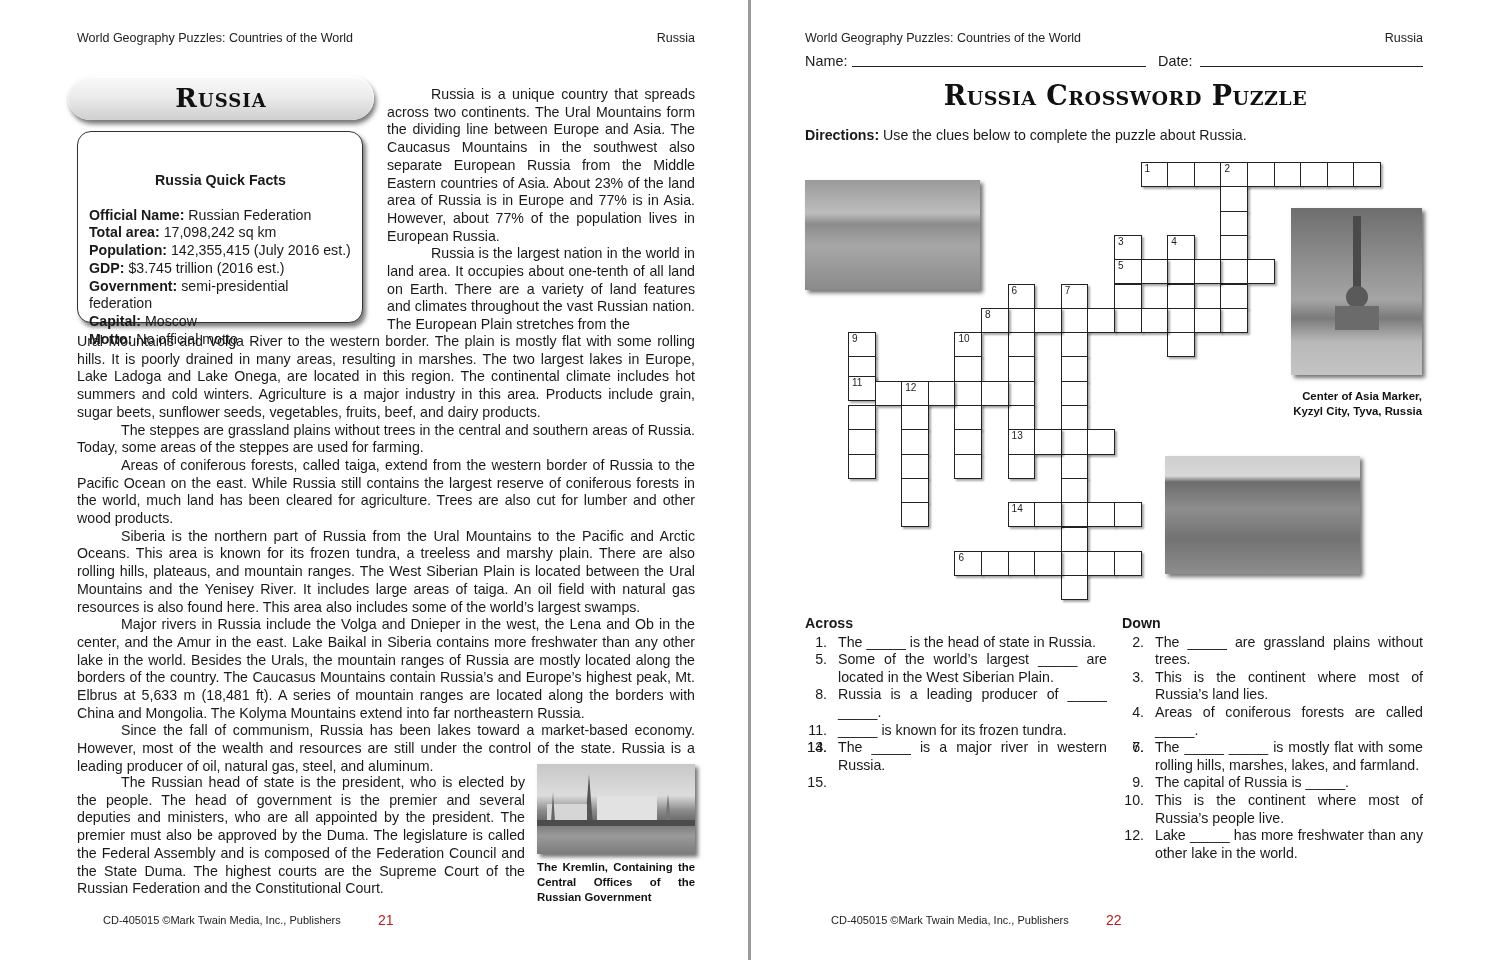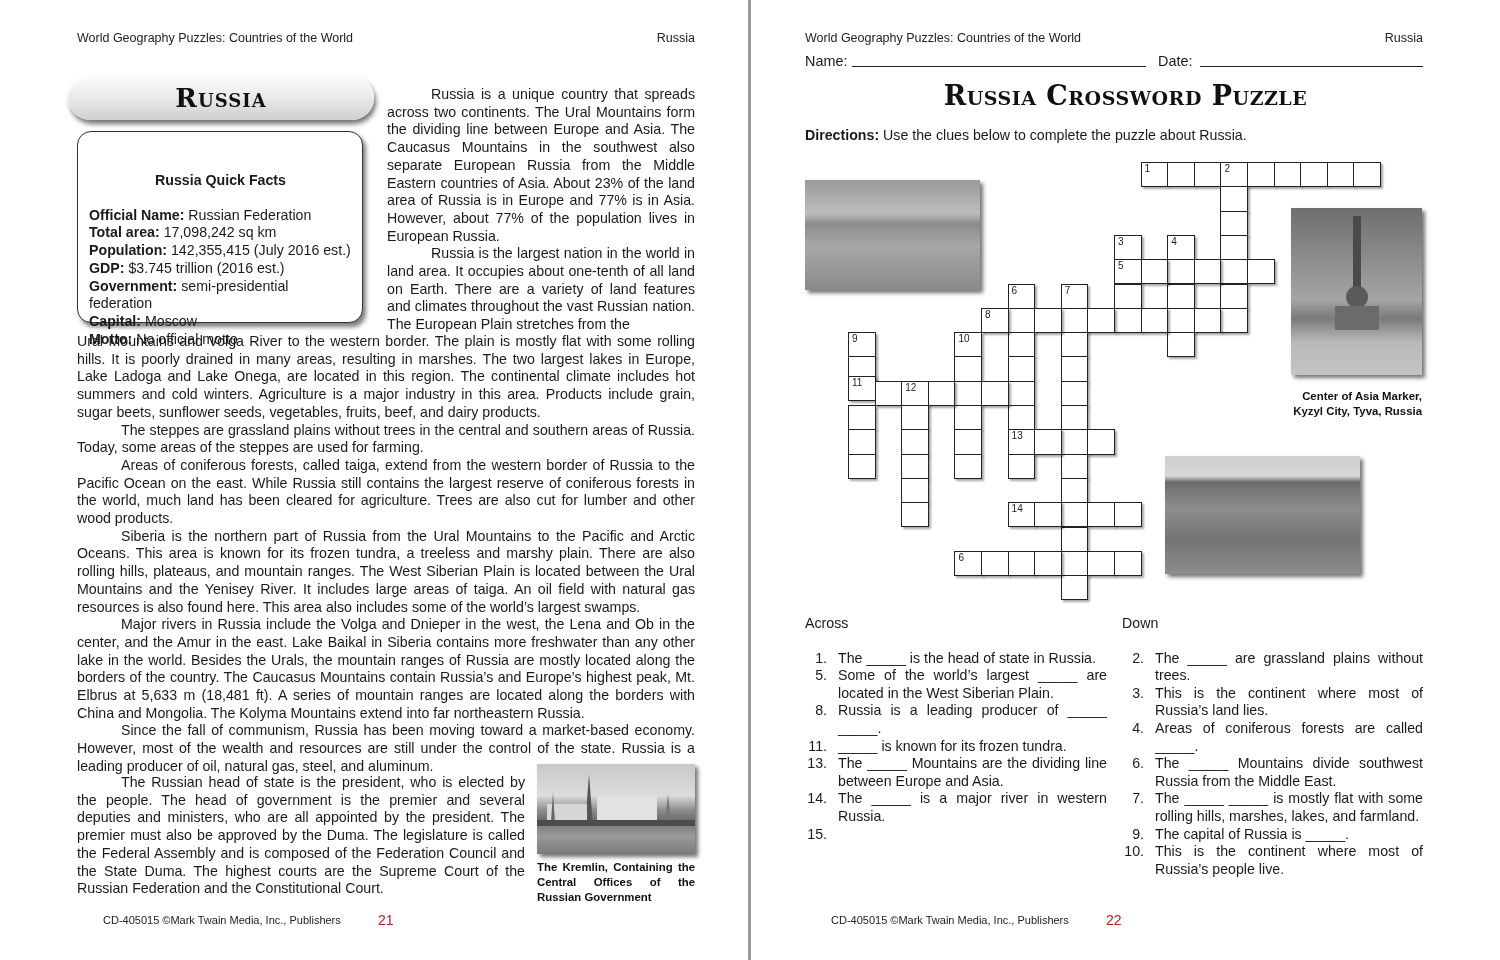--- a/index.html
+++ b/index.html
@@ -69,21 +69,21 @@
     background: linear-gradient(#cfcfcf 0%, #d8d8d8 17%, #6c6c6c 22%, #8e8e8e 45%, #727272 70%, #8d8d8d 100%); }
 
   .grid { position: absolute; left: 0; top: 0; width: 749px; height: 960px; pointer-events: none; }
   .cell { position: absolute; width: 27.6px; height: 25.3px; border: 1.2px solid #222; background: #fff;
     box-shadow: 2px 2px 2px rgba(0,0,0,0.35); pointer-events: auto; }
   .cell .num { position: absolute; left: 3px; top: 1px; font-size: 10px; color: #222; line-height: 10px; }
 
   .clues { position: absolute; top: 615px; font-size: 14.2px; line-height: 17.6px; }
   .clues.across { left: 54px; width: 302px; }
   .clues.down { left: 371px; width: 301px; }
-  .clues h3 { font-size: 14.2px; font-weight: normal; margin-bottom: 17px; }
+  .clues h3 { font-size: 14.2px; font-weight: bold; margin-bottom: 1px; }
   .clue { position: relative; padding-left: 33px; text-align: justify; }
   .clue .cnum { position: absolute; left: 0; width: 22px; text-align: right; }
 </style>
 </head>
 <body>
 
 <div class="page left">
   <div class="running-head" style="left:77px">World Geography Puzzles: Countries of the World</div>
   <div class="running-head" style="right:54px">Russia</div>
 
@@ -107,21 +107,21 @@
   <div class="body-text col-right-top" id="paras-top">
       <p>Russia is a unique country that spreads across two continents. The Ural Mountains form the dividing line between Europe and Asia. The Caucasus Mountains in the southwest also separate European Russia from the Middle Eastern countries of Asia. About 23% of the land area of Russia is in Europe and 77% is in Asia. However, about 77% of the population lives in European Russia.</p>
       <p>Russia is the largest nation in the world in land area. It occupies about one-tenth of all land on Earth. There are a variety of land features and climates throughout the vast Russian nation. The European Plain stretches from the</p>
     </div>
   <div class="body-text col-full" id="paras-full">
       <p style="text-indent: 0px;">Ural Mountains and Volga River to the western border. The plain is mostly flat with some rolling hills. It is poorly drained in many areas, resulting in marshes. The two largest lakes in Europe, Lake Ladoga and Lake Onega, are located in this region. The continental climate includes hot summers and cold winters. Agriculture is a major industry in this area. Products include grain, sugar beets, sunflower seeds, vegetables, fruits, beef, and dairy products.</p>
       <p>The steppes are grassland plains without trees in the central and southern areas of Russia. Today, some areas of the steppes are used for farming.</p>
       <p>Areas of coniferous forests, called taiga, extend from the western border of Russia to the Pacific Ocean on the east. While Russia still contains the largest reserve of coniferous forests in the world, much land has been cleared for agriculture. Trees are also cut for lumber and other wood products.</p>
       <p>Siberia is the northern part of Russia from the Ural Mountains to the Pacific and Arctic Oceans. This area is known for its frozen tundra, a treeless and marshy plain. There are also rolling hills, plateaus, and mountain ranges. The West Siberian Plain is located between the Ural Mountains and the Yenisey River. It includes large areas of taiga. An oil field with natural gas resources is also found here. This area also includes some of the world’s largest swamps.</p>
       <p>Major rivers in Russia include the Volga and Dnieper in the west, the Lena and Ob in the center, and the Amur in the east. Lake Baikal in Siberia contains more freshwater than any other lake in the world. Besides the Urals, the mountain ranges of Russia are mostly located along the borders of the country. The Caucasus Mountains contain Russia’s and Europe’s highest peak, Mt. Elbrus at 5,633 m (18,481 ft). A series of mountain ranges are located along the borders with China and Mongolia. The Kolyma Mountains extend into far northeastern Russia.</p>
-      <p>Since the fall of communism, Russia has been moving toward a market-based economy. However, most of the wealth and resources are still under the control of the state. Russia is a leading producer of oil, natural gas, steel, and aluminum.</p>
+      <p>Since the fall of communism, Russia has been lakes toward a market-based economy. However, most of the wealth and resources are still under the control of the state. Russia is a leading producer of oil, natural gas, steel, and aluminum.</p>
     </div>
   <div class="body-text col-bottom" id="paras-bottom">
       <p>The Russian head of state is the president, who is elected by the people. The head of government is the premier and several deputies and ministers, who are all appointed by the president. The premier must also be approved by the Duma. The legislature is called the Federal Assembly and is composed of the Federation Council and the State Duma. The highest courts are the Supreme Court of the Russian Federation and the Constitutional Court.</p>
     </div>
 
   <div class="photo kremlin-photo">
     <svg width="158" height="90" viewBox="0 0 158 90">
       <polygon points="48,62 52,10 56,62" fill="#555"></polygon>
       <rect x="60" y="32" width="60" height="26" fill="#e2e2e2"></rect>
       <rect x="10" y="40" width="40" height="18" fill="#d6d6d6"></rect>
@@ -283,33 +283,34 @@
       <div class="cell" style="left: 363px; top: 550.8px;"></div>
     </div>
 
   <div class="clues across">
     <h3>Across</h3>
     <div id="across-list">
         <div class="clue"><span class="cnum">1.</span><span>The _____ is the head of state in Russia.</span></div>
         <div class="clue"><span class="cnum">5.</span><span>Some of the world’s largest _____ are located in the West Siberian Plain.</span></div>
         <div class="clue"><span class="cnum">8.</span><span>Russia is a leading producer of _____ _____.</span></div>
         <div class="clue"><span class="cnum">11.</span><span>_____ is known for its frozen tundra.</span></div>
-        <div class="clue"><span class="cnum">13.</span><span>The _____ Mountains are the dividing line between Europe and Asia.</span></div>
+        <div class="clue"><span class="cnum">13.</span></div>
         <div class="clue"><span class="cnum">14.</span><span>The _____ is a major river in western Russia.</span></div>
         <div class="clue"><span class="cnum">15.</span></div>
       </div>
   </div>
   <div class="clues down">
     <h3>Down</h3>
     <div id="down-list">
         <div class="clue"><span class="cnum">2.</span><span>The _____ are grassland plains without trees.</span></div>
         <div class="clue"><span class="cnum">3.</span><span>This is the continent where most of Russia’s land lies.</span></div>
         <div class="clue"><span class="cnum">4.</span><span>Areas of coniferous forests are called _____.</span></div>
-        <div class="clue"><span class="cnum">6.</span><span>The _____ Mountains divide southwest Russia from the Middle East.</span></div>
+        <div class="clue"><span class="cnum">6.</span></div>
         <div class="clue"><span class="cnum">7.</span><span>The _____ _____ is mostly flat with some rolling hills, marshes, lakes, and farmland.</span></div>
         <div class="clue"><span class="cnum">9.</span><span>The capital of Russia is _____.</span></div>
         <div class="clue"><span class="cnum">10.</span><span>This is the continent where most of Russia’s people live.</span></div>
+        <div class="clue"><span class="cnum">12.</span><span>Lake _____ has more freshwater than any other lake in the world.</span></div>
       </div>
   </div>
 
   <div class="page-footer" style="left:54px">CD-405015 ©Mark Twain Media, Inc., Publishers</div>
   <div class="page-number" style="left:355px">22</div>
 </div>
 
 </body></html>

